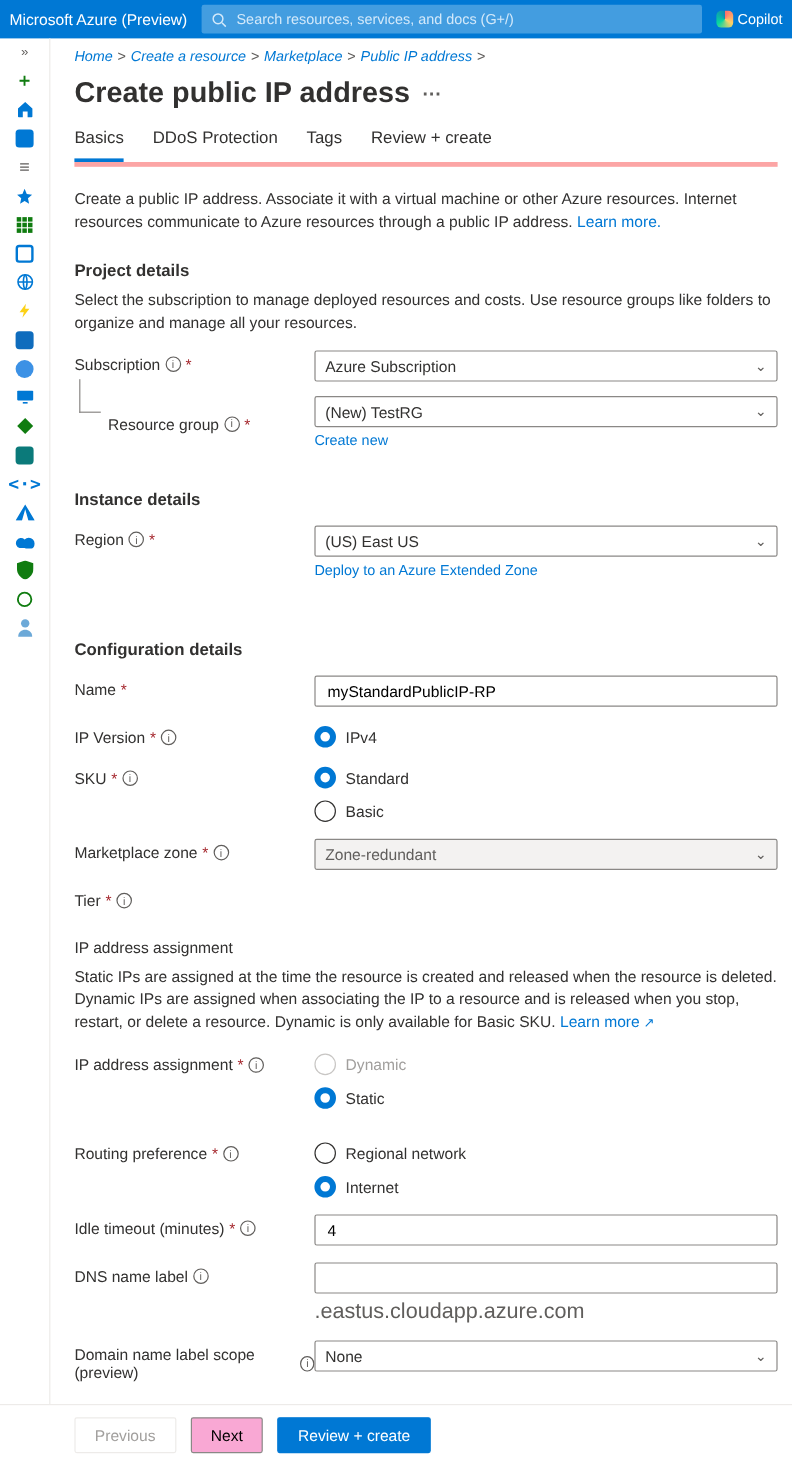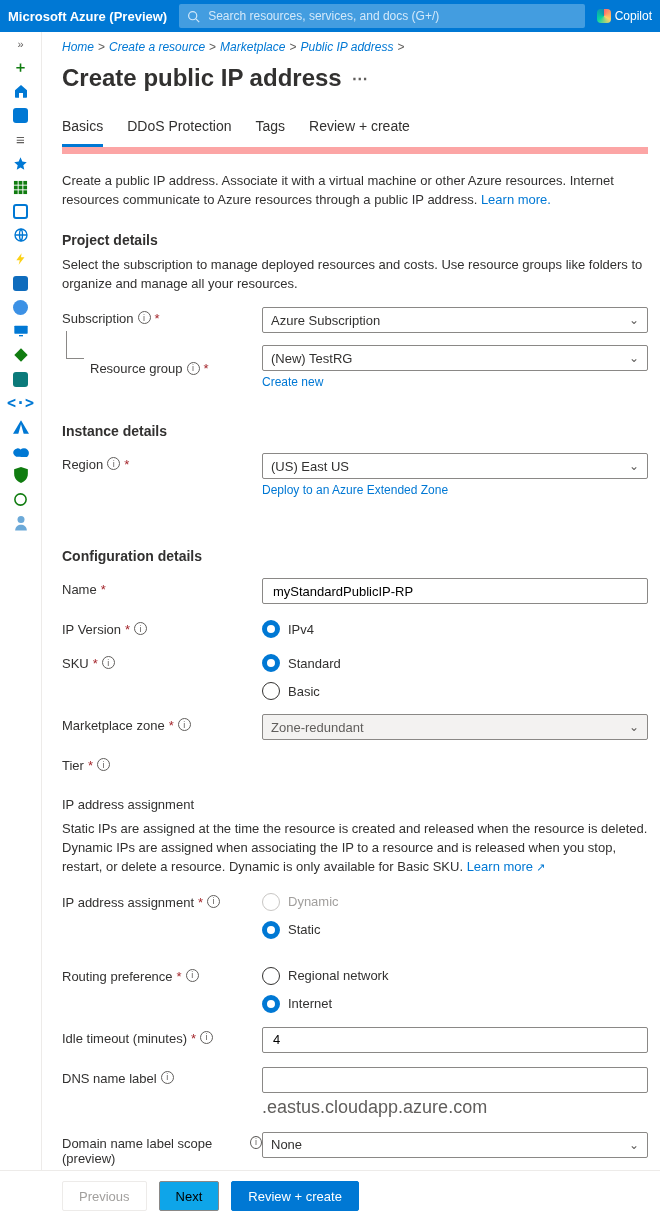--- a/index.html
+++ b/index.html
@@ -12,21 +12,21 @@
     width: 660px;
   }
   .topbar {
     height: 32px;
     background: #0078d4;
     color: #fff;
     display: flex;
     align-items: center;
     padding: 0 8px;
   }
-  .brand { font-weight: 700; font-size: 13px; margin-right: 12px; white-space: nowrap; }
+  .brand { font-weight: 400; font-size: 13px; margin-right: 12px; white-space: nowrap; }
   .searchbox {
     flex: 1;
     background: #439de0;
     border-radius: 2px;
     height: 24px;
     display: flex;
     align-items: center;
     padding: 0 8px;
     color: #d3e9fa;
   }
@@ -72,33 +72,33 @@
   .ni-user { color:#69c; }
 
   .main { flex: 1; padding: 8px 12px 60px 20px; min-width:0; }
   .breadcrumb { font-size: 12px; color:#605e5c; display:flex; flex-wrap:wrap; gap:4px; align-items:center; }
   .breadcrumb a { color:#0078d4; text-decoration:none; cursor:pointer;font-style:italic; }
   .breadcrumb .sep { color:#605e5c; }
 
   h1.page-title { font-size: 24px; font-weight:600; margin: 10px 0 4px; display:flex; align-items:center; gap:10px;}
   .ellipsis { color:#605e5c; font-size:16px; cursor:pointer;}
 
-  .tabs { display:flex; gap:24px; border-bottom:7px solid #fca5a5; margin-top:20px; }
+  .tabs { display:flex; gap:24px; border-bottom:4px solid #fca5a5; margin-top:8px; }
   .tab { padding:6px 0 10px; font-size:14px; cursor:pointer; color:#323130; border-bottom:3px solid transparent; }
   .tab.active { border-bottom-color:#0078d4; color:#323130; font-weight:400;}
 
   .desc { margin-top:18px; font-size:13px; line-height:1.45; color:#323130;}
   .desc a, .link { color:#0078d4; text-decoration:none; cursor:pointer; }
   .ext::after { content:" \2197"; font-size:11px; }
 
   .section-head { font-weight:600; margin-top:22px; font-size:14px; }
   .section-sub { margin-top:8px; font-size:13px; line-height:1.45; color:#323130; }
 
   .form-row { display:flex; align-items:flex-start; margin-top:14px; }
-  .form-label { width:200px; font-size:13px; color:#323130; display:flex; gap:4px; padding-top:4px; flex-shrink:0;}
+  .form-label { width:200px; font-size:13px; color:#323130; display:flex; align-items:center; gap:4px; padding-top:4px; flex-shrink:0;}
   .req { color:#a4262c; }
   .info {
     display:inline-flex; width:13px; height:13px; border:1px solid #605e5c;
     border-radius:50%; align-items:center; justify-content:center;
     font-size:9px; color:#605e5c; cursor:pointer;
   }
   .form-control-wrap { flex:1; min-width:0; }
   .select, .textinput {
     width:100%; height:26px; border:1px solid #8a8886; border-radius:2px;
     padding:2px 8px; font-size:13px; background:#fff; display:flex;
@@ -132,21 +132,21 @@
   .para { font-size:13px; line-height:1.45; margin-top:8px; color:#323130;}
 
   .footer {
     position:fixed; bottom:0; left:0; width:660px;
     background:#fff; border-top:1px solid #edebe9;
     padding:10px 12px 10px 62px; display:flex; gap:12px;
   }
   .btn {
     height:30px; padding:0 16px; border-radius:2px;
     font-size:13px; cursor:pointer; border:1px solid #8a8886;
-    background:#0ea5e9; display:inline-flex; align-items:center;
+    background:#f9a8d4; display:inline-flex; align-items:center;
   }
   .btn.primary { background:#0078d4; color:#fff; border-color:#0078d4; }
   .btn.disabled { color:#a19f9d; cursor:not-allowed; background:#fff; border-color:#edebe9;}
   .dns-suffix { font-size:18px; color:#605e5c; margin-top:4px; }
 </style>
 </head>
 <body>
 
 <div class="topbar">
   <span class="brand">Microsoft Azure (Preview)</span>

